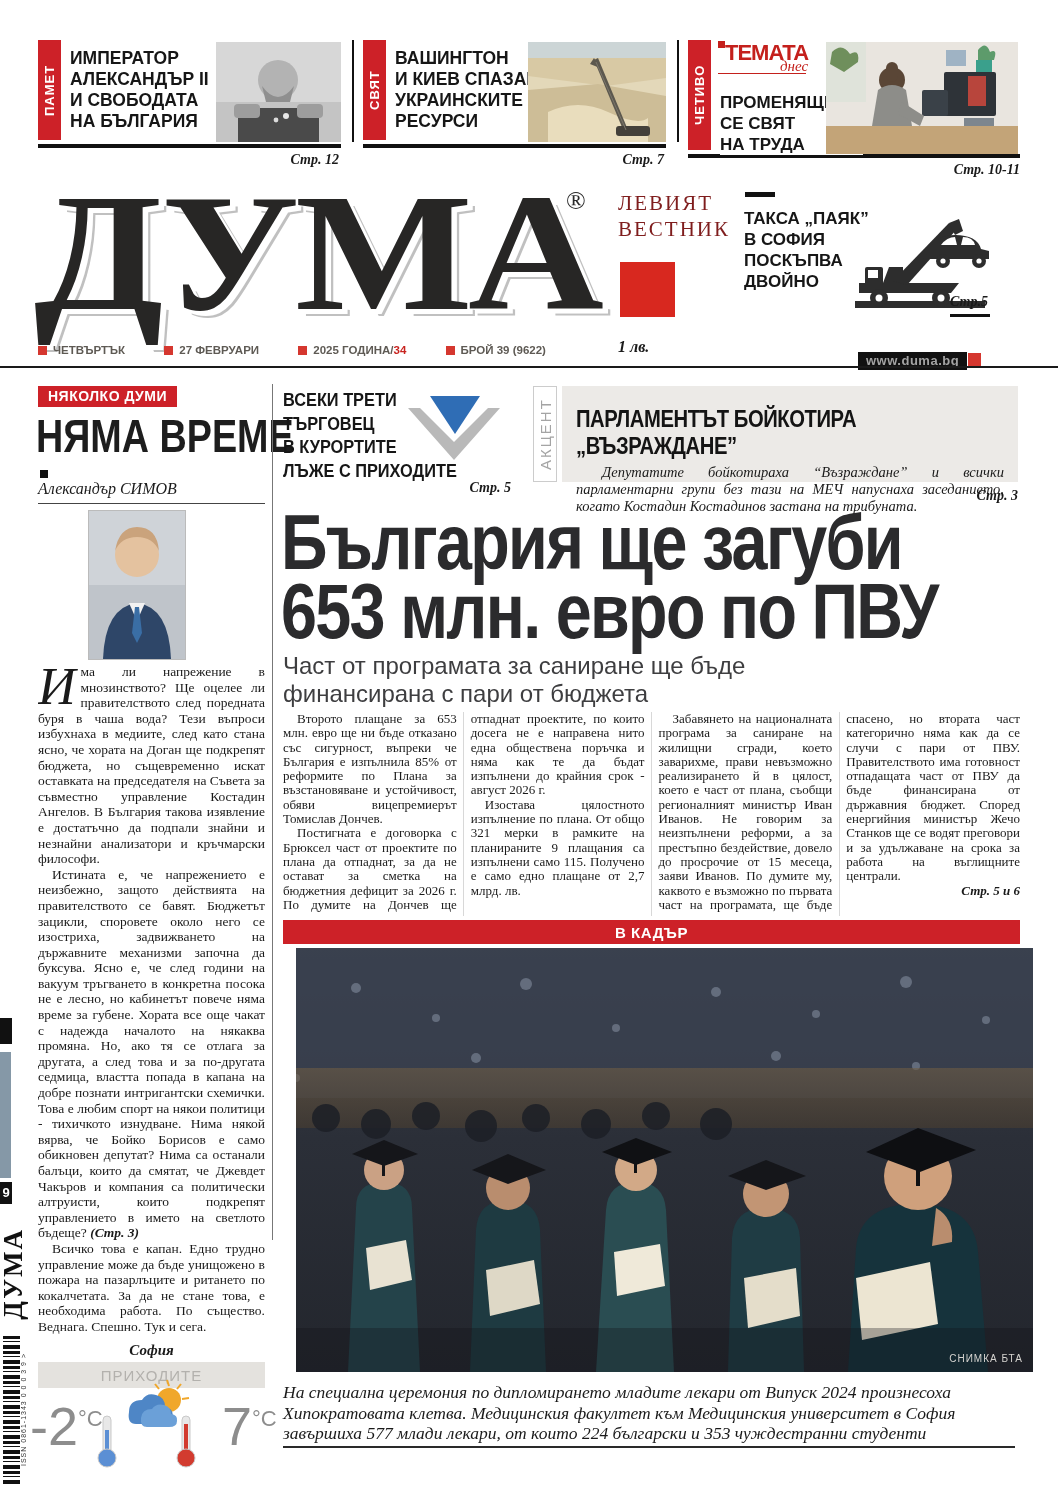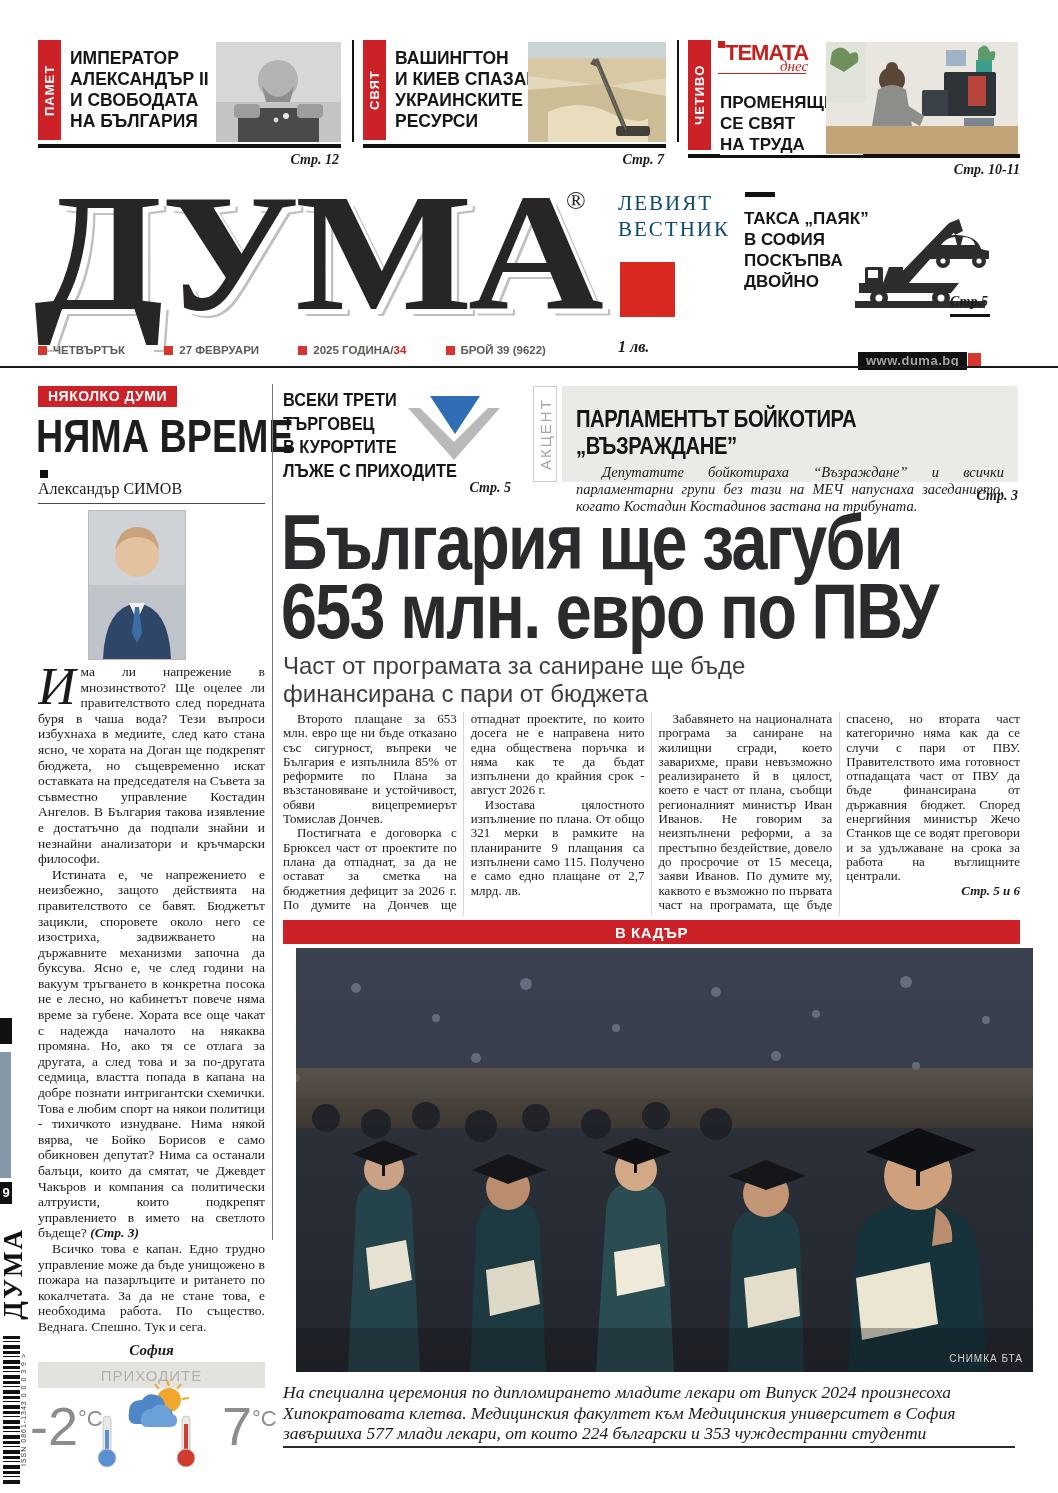--- a/index.html
+++ b/index.html
@@ -30,42 +30,42 @@
   .vsep { position:absolute; top:40px; width:2px; height:102px; background:#111; }
 
   
   #masthead-title {
     position:absolute; left:34px; top:168px; font-family:"Liberation Serif",serif;
     font-weight:bold; font-size:168px; line-height:168px; color:#272625; letter-spacing:-4px;
     transform:scaleX(1.12); transform-origin:0 0;
     text-shadow:5px 5px 0 rgba(255,255,255,1), 7px 7px 0 rgba(140,140,140,.55);
   }
   #masthead-reg { position:absolute; left:566px; top:186px; font-size:26px; color:#2a2a2a; font-family:"Liberation Serif",serif; }
-  #tagline { position:absolute; left:618px; top:190px; font-size:21px; line-height:26px; letter-spacing:2px; font-family:"Liberation Serif",serif; color:#0c4a6e; }
+  #tagline { position:absolute; left:618px; top:190px; font-size:21px; line-height:26px; letter-spacing:2px; font-family:"Liberation Serif",serif; color:#7f1d1d; }
   #red-square { position:absolute; left:620px; top:262px; width:55px; height:55px; background:#d8281f; }
   #tow-dash { position:absolute; left:745px; top:192px; width:30px; height:5px; background:#111; }
   #tow-title { position:absolute; left:744px; top:208px; font-family:"Liberation Sans",sans-serif; font-weight:bold; font-size:17px; line-height:21px; color:#161616; }
   #tow-icon { position:absolute; left:845px; top:205px; }
   #tow-page { position:absolute; left:950px; top:294px; font-style:italic; font-weight:bold; font-size:14px; }
   #tow-underline { position:absolute; left:950px; top:314px; width:40px; height:3px; background:#111; }
 
   #dateline { position:absolute; left:38px; top:344px; font-family:"Liberation Sans",sans-serif; font-size:11.5px; color:#5e5a54; font-weight:bold; }
   #dateline .dl-item { margin-right:36px; }
   .rsq { display:inline-block; width:9px; height:9px; background:#d5372f; margin-right:6px; vertical-align:-1px; }
   .red-num { color:#c8231f; }
   #price { position:absolute; left:618px; top:338px; font-style:italic; font-weight:bold; font-size:16px; }
   #site-bar { position:absolute; left:858px; top:352px; background:#111; color:#a3a3a3; font-family:"Liberation Sans",sans-serif; font-weight:bold; font-size:13px; padding:1px 8px 2px; letter-spacing:.5px; }
   #site-sq { position:absolute; left:968px; top:353px; width:13px; height:13px; background:#d5372f; }
   #main-rule { position:absolute; left:0px; top:366px; width:1058px; height:2px; background:#1a1a1a; }
 
   
   #ed-label { position:absolute; left:38px; top:386px; background:#cd2128; color:#fff; font-family:"Liberation Sans",sans-serif; font-weight:bold; font-size:14px; padding:2px 10px 3px; letter-spacing:.5px; }
   #ed-title { position:absolute; left:36px; top:412px; font-family:"Liberation Sans",sans-serif; font-weight:bold; font-size:46px; line-height:48px; color:#1d1d1d; }
   #ed-bullet { position:absolute; left:40px; top:470px; width:8px; height:8px; background:#111; }
-  #ed-author { position:absolute; left:38px; top:480px; font-size:16px; }
+  #ed-author { position:absolute; left:38px; top:480px; font-style:italic; font-size:16px; }
   #ed-rule { position:absolute; left:38px; top:503px; width:227px; height:1px; background:#444; }
   #ed-photo { position:absolute; left:88px; top:510px; width:98px; height:150px; border:1px solid #bbb; }
   #ed-body { position:absolute; left:38px; top:664px; width:227px; height:676px; overflow:hidden; font-size:13.5px; line-height:15.6px; text-align:justify; }
   #ed-body p { text-indent:14px; }
   #ed-body p.first { text-indent:0; }
   .dropcap { float:left; font-size:52px; line-height:42px; font-style:italic; padding-right:5px; padding-top:2px; font-family:"Liberation Serif",serif; }
   .pref-inline { font-weight:bold; font-style:italic; }
 
   #weather-city { position:absolute; left:38px; top:1342px; width:227px; text-align:center; font-weight:bold; font-style:italic; font-size:15px; }
   #weather-bar { position:absolute; left:38px; top:1362px; width:227px; height:26px; background:#e4e2de; color:#b3b1ad; font-family:"Liberation Sans",sans-serif; font-size:15px; letter-spacing:1px; display:flex; align-items:center; justify-content:center; }

